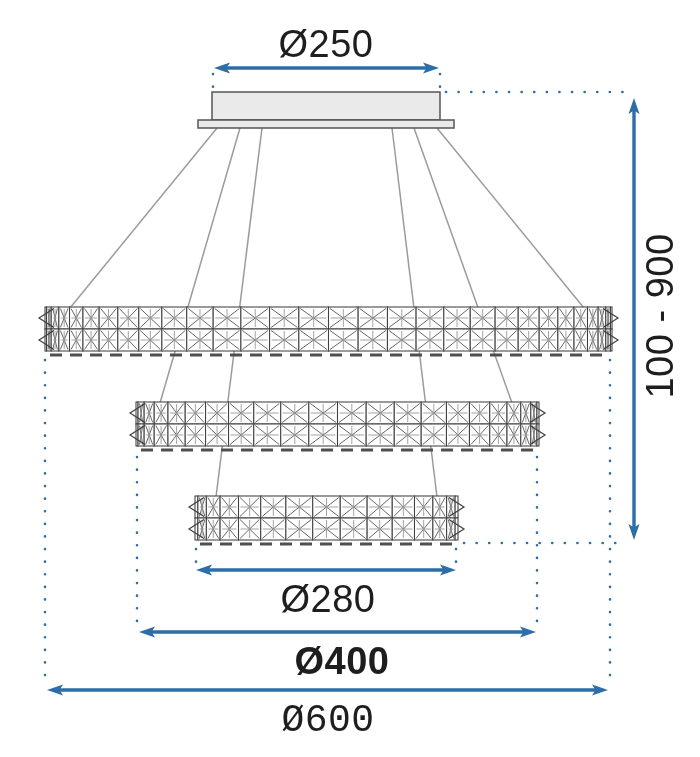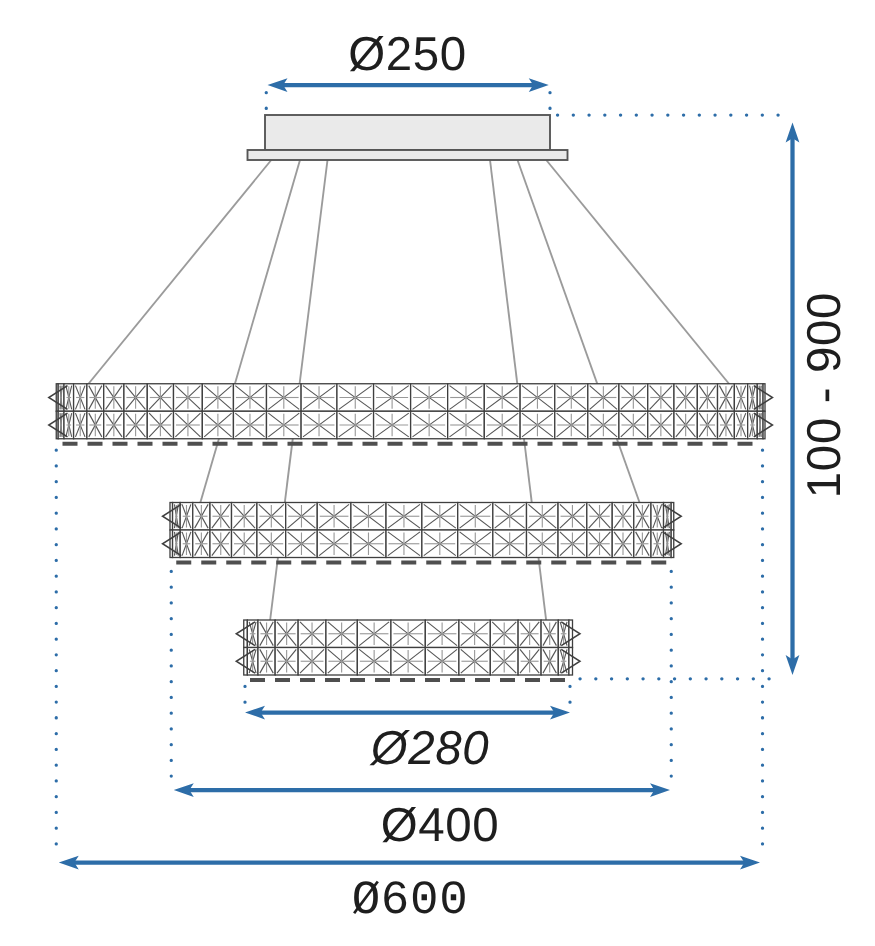--- a/index.html
+++ b/index.html
@@ -710,20 +710,20 @@
         <polygon points="47,690 63,684.5 59.5,690 63,695.5" fill="#2d6da8"></polygon>
         <polygon points="608,690 592,684.5 595.5,690 592,695.5" fill="#2d6da8"></polygon>
         <line x1="634" y1="109" x2="634" y2="529" stroke="#2d6da8" stroke-width="3.4"></line>
         <polygon points="634,98 628.5,114 634,110.5 639.5,114" fill="#2d6da8"></polygon>
         <polygon points="634,540 628.5,524 634,527.5 639.5,524" fill="#2d6da8"></polygon>
       </g>
     </svg>
 
   <div class="dim-label" style="left:326px;top:44px;">Ø250</div>
 
-  <div class="dim-label" style="left:344px;top:599px;font-style:italic;">Ø280</div>
+  <div class="dim-label" style="left:328px;top:599px;">Ø280</div>
 
-  <div class="dim-label" style="left:352px;top:661px;">Ø400</div>
+  <div class="dim-label" style="left:342px;top:661px;font-weight:bold;">Ø400</div>
 
   <div class="dim-label" style="left:328px;top:721px;font-family:Liberation Mono, monospace;">Ø600</div>
 
   <div class="dim-label rot" style="left:660px;top:316px;">100 - 900</div>
 </div>
 
 </body></html>

